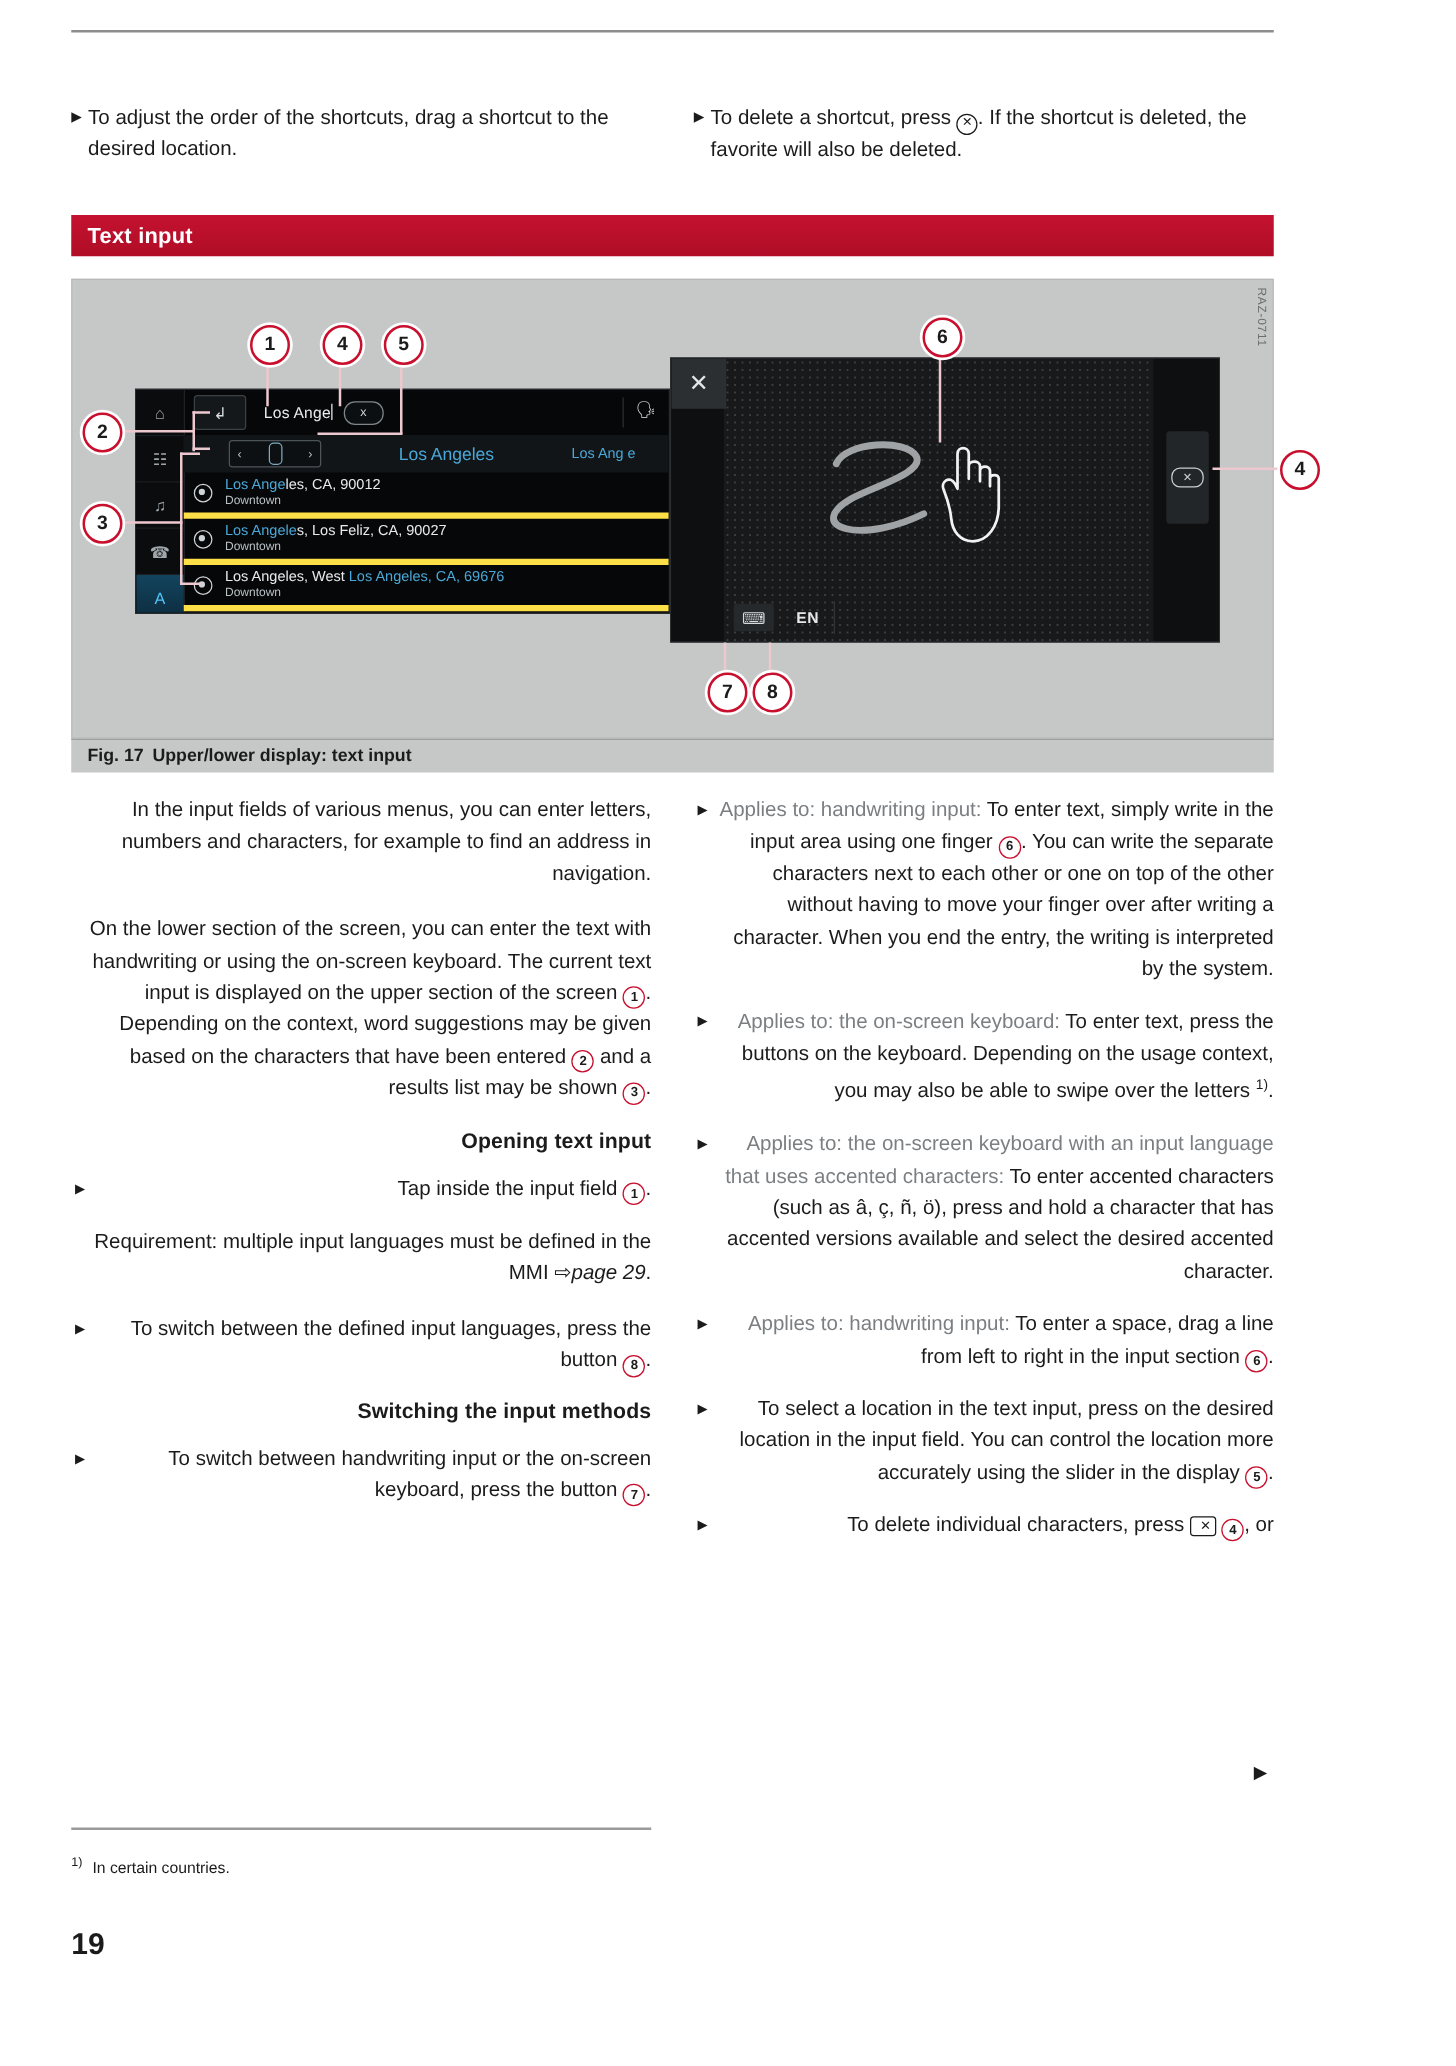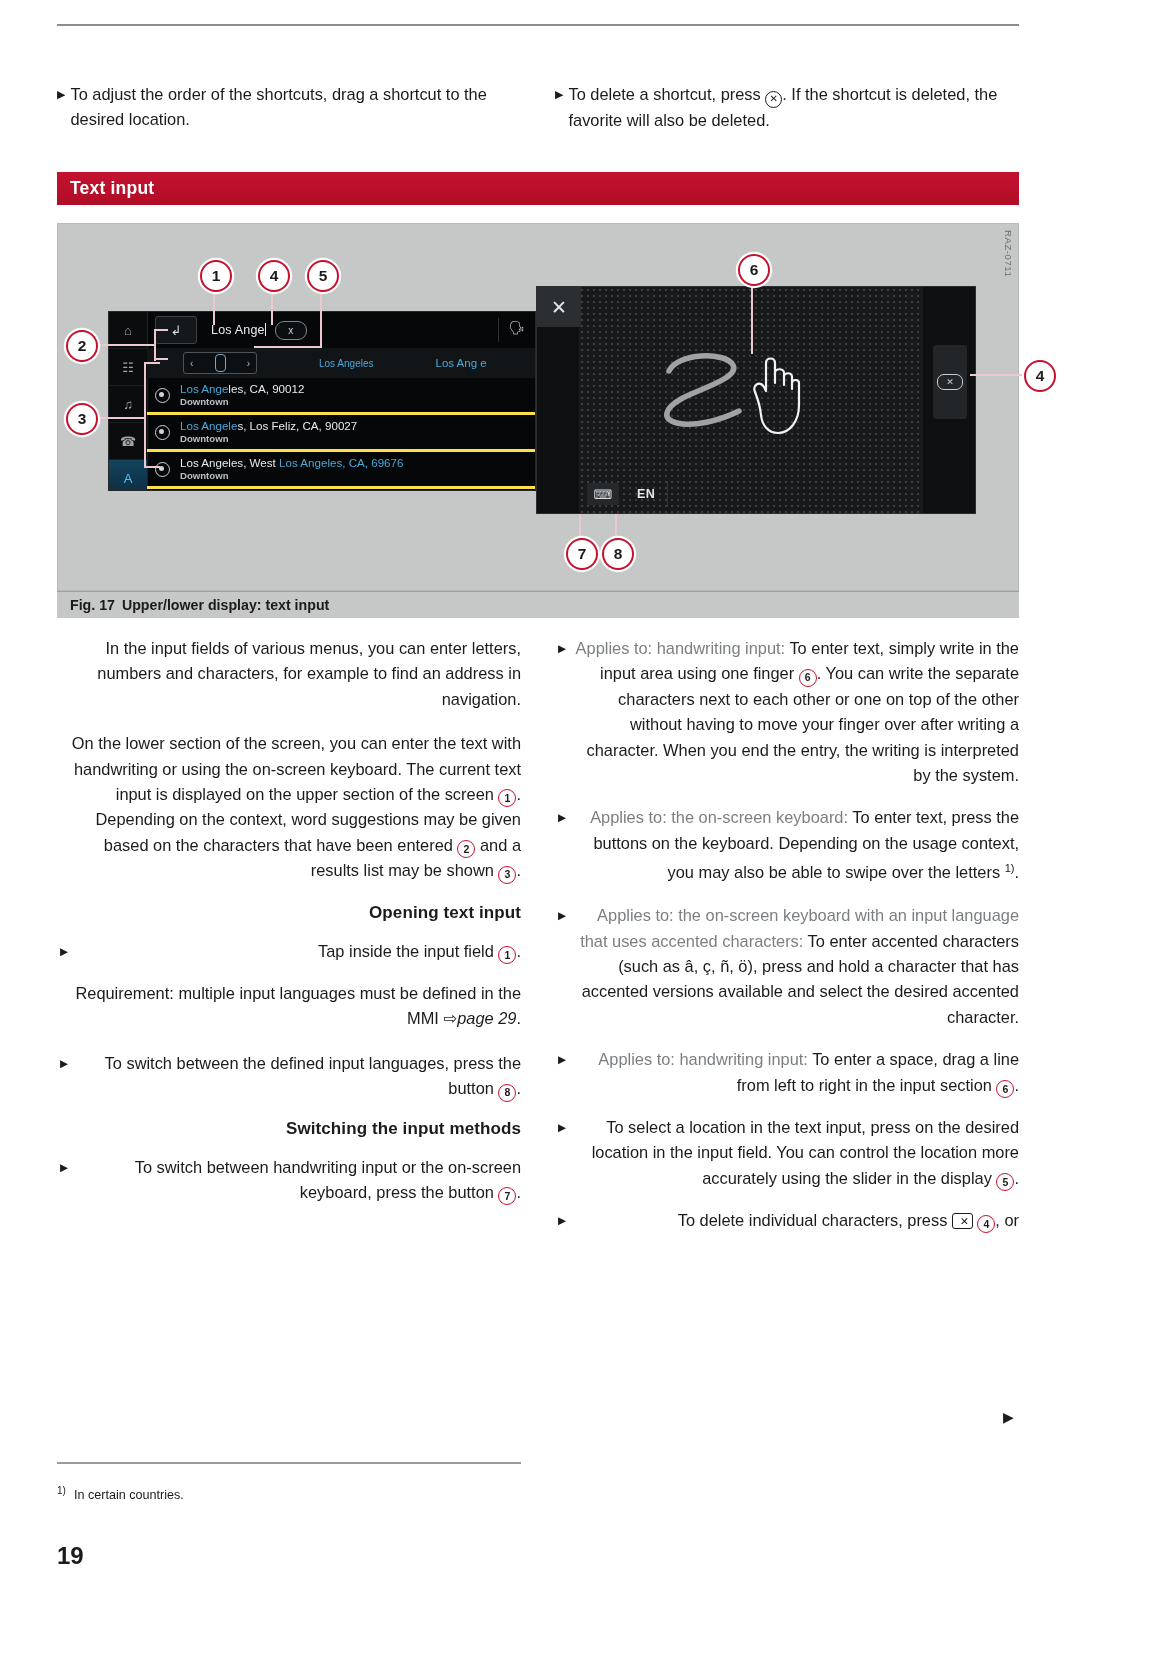--- a/index.html
+++ b/index.html
@@ -234,35 +234,35 @@
     font-size: 10px;
   }
   .su-slider .handle {
     width: 9px; height: 16px;
     border: 1px solid #7ea9bd;
     border-radius: 4px;
     background: #0d1012;
   }
   .su-sugg {
     color: #4aa8d8;
-    font-size: 10px;
+    font-size: 14px;
     margin-left: 62px;
   }
   .su-sugg2 {
     color: #4aa8d8;
     font-size: 11.5px;
     margin-left: 62px;
   }
   .su-results {
     position: absolute;
     left: 38px; right: 0; top: 66px; bottom: 0;
   }
   .su-row {
     height: 37px;
-    border-bottom: 3px solid #fde047;
+    border-bottom: 5px solid #fde047;
     display: flex;
     align-items: center;
     padding-left: 8px;
     box-sizing: border-box;
   }
   .su-radio {
     width: 13px; height: 13px;
     border: 1.4px solid #cdd3d6;
     border-radius: 50%;
     position: relative;
@@ -273,21 +273,21 @@
     content: "";
     position: absolute;
     left: 3px; top: 3px;
     width: 5px; height: 5px;
     border-radius: 50%;
     background: #cdd3d6;
   }
   .su-rowtext { line-height: 1.25; }
   .su-rowmain { font-size: 11.6px; color: #e7ebed; }
   .su-rowmain .hl { color: #4aa8d8; }
-  .su-rowsub { font-size: 9.6px; color: #b9c0c4; font-weight: bold; }
+  .su-rowsub { font-size: 9.6px; color: #b9c0c4; }
 
   
   .screen-lower {
     position: absolute;
     left: 478px;
     top: 62px;
     width: 440px;
     height: 228px;
     background: #0d0f10;
     border: 1px solid #2a2e30;

